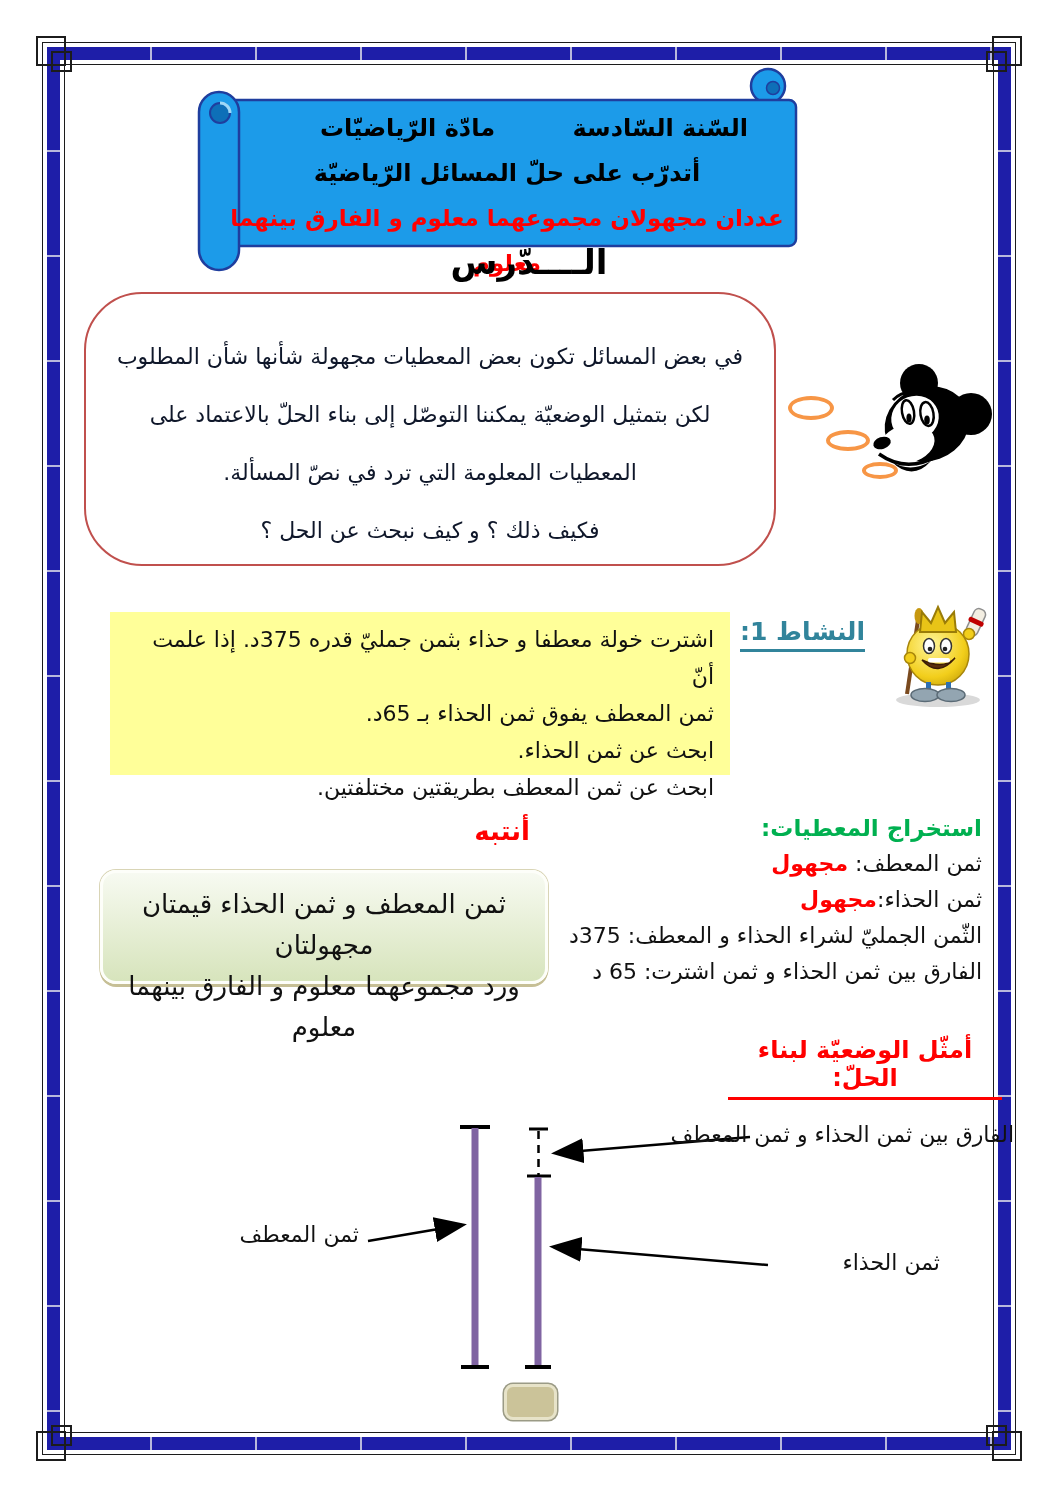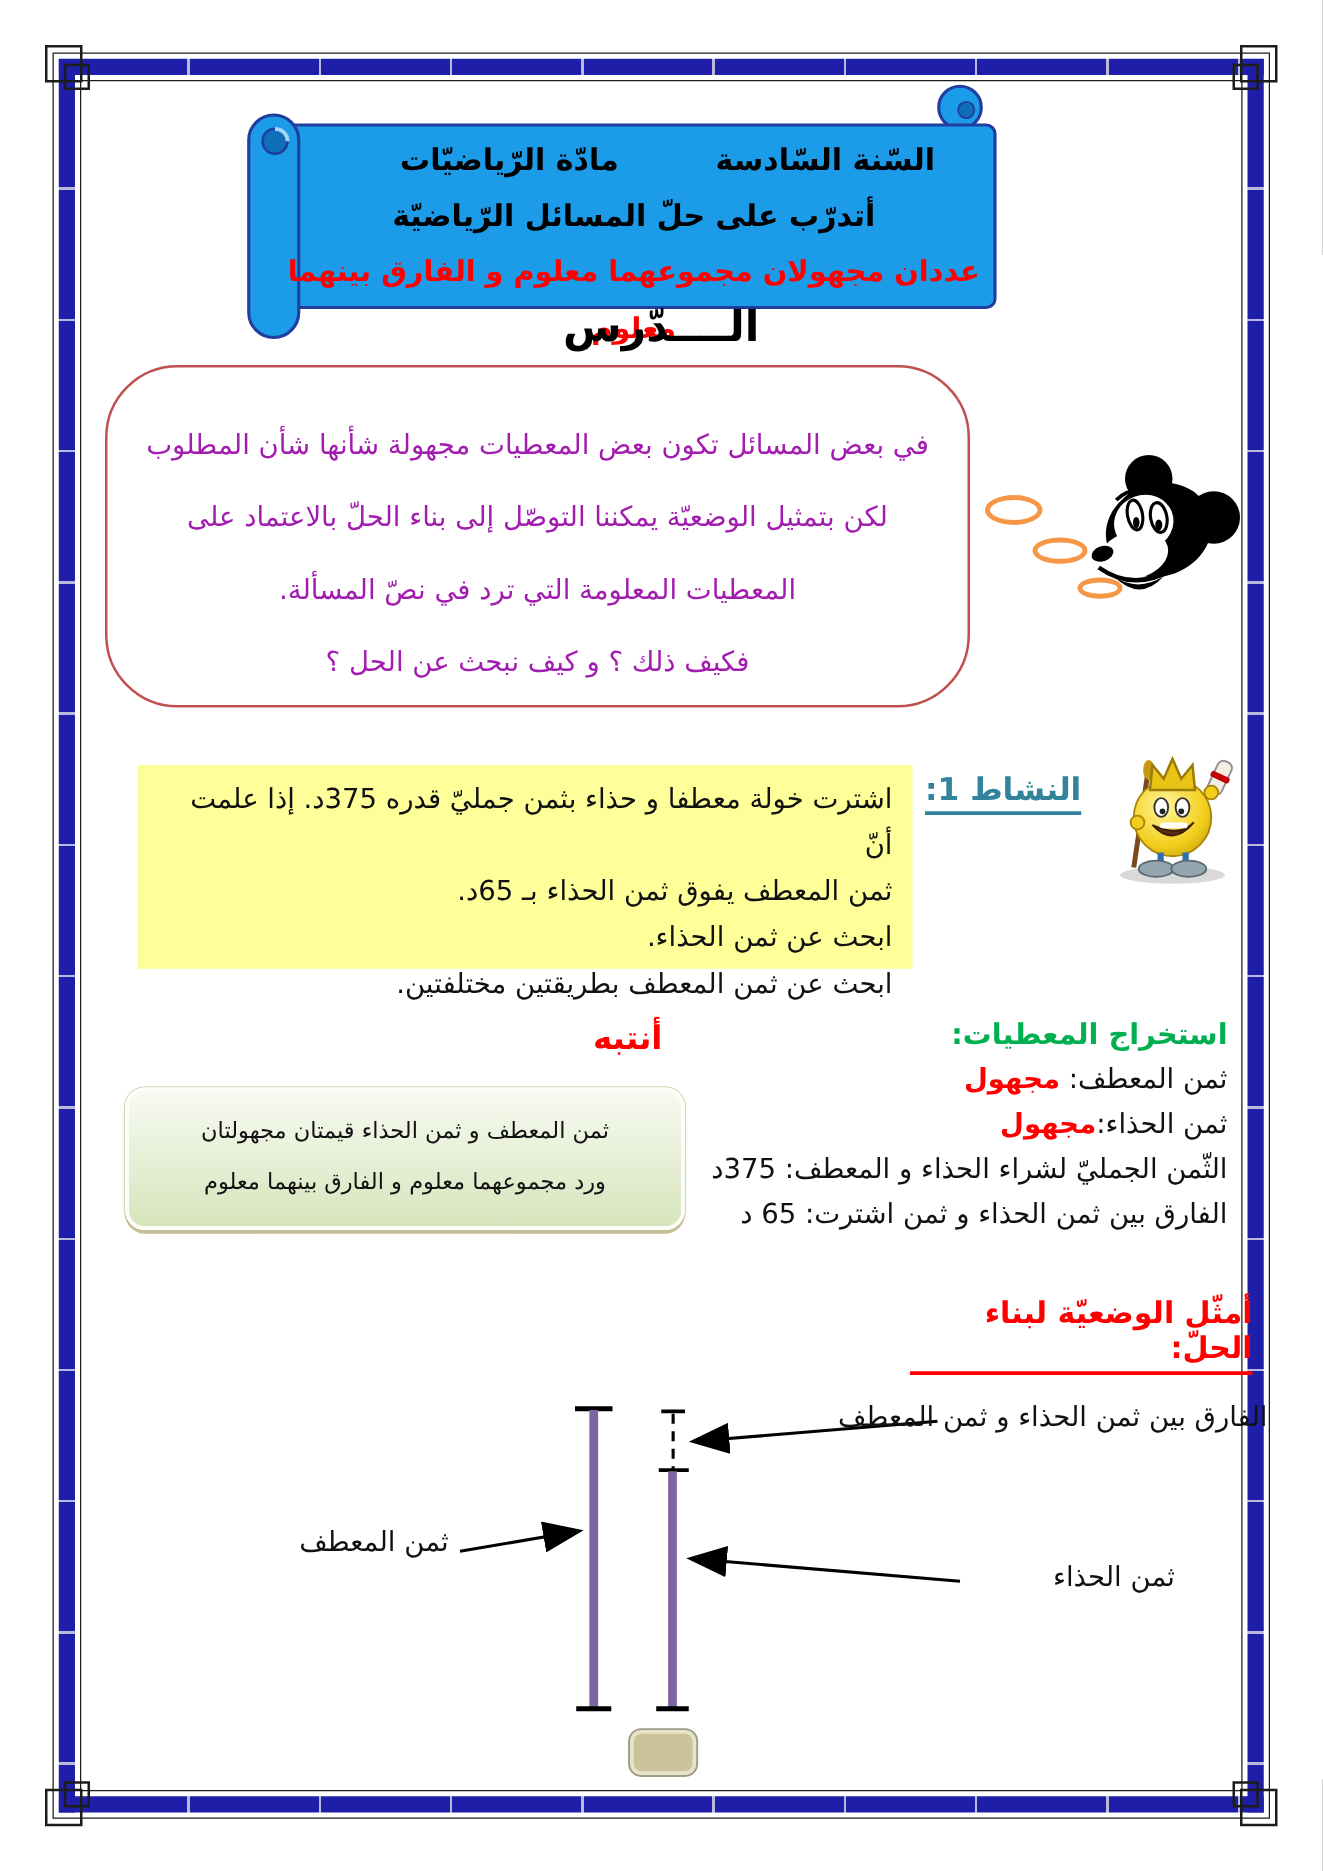--- a/index.html
+++ b/index.html
@@ -37,21 +37,21 @@
   .banner-topic { color:#FF0000; font-size:23px; }
 
   
   .lesson-title { position:absolute; left:0; top:242px; width:1058px; text-align:center;
                   font-size:34px; font-weight:bold; color:#000000; direction:rtl; }
 
   
   .bubble { position:absolute; left:84px; top:292px; width:692px; height:274px;
             border:2px solid #C0504D; border-radius:58px; direction:rtl;
             padding-top:34px; text-align:center; }
-  .bubble-line { font-size:22px; color:#a21caf; line-height:58px; white-space:nowrap; }
+  .bubble-line { font-size:22px; color:#0f172a; line-height:58px; white-space:nowrap; }
 
   
   .mickey { position:absolute; left:855px; top:360px; }
   .thought { position:absolute; border:4px solid #F79646; border-radius:50%; background:transparent; }
   .th1 { left:788px; top:396px; width:46px; height:24px; }
   .th2 { left:826px; top:430px; width:44px; height:21px; }
   .th3 { left:862px; top:462px; width:36px; height:17px; }
 
   
   .activity-label { position:absolute; left:740px; top:617px; width:140px; direction:rtl; text-align:left;
@@ -68,24 +68,24 @@
   .extraction-line { font-size:22px; color:#111; line-height:36px; }
   .unknown { color:#FF0000; font-weight:bold; }
 
   
   .attention-title { position:absolute; left:430px; top:816px; width:100px; text-align:right;
                      font-size:26px; font-weight:bold; color:#FF0000; direction:rtl; }
   .note-box { position:absolute; left:100px; top:870px; width:448px; height:114px;
               border-radius:16px; background:linear-gradient(#F7FAF1, #D7E4BC);
               border:3px solid #FDFEF9; box-shadow:0 3px 0 #C6BF95, 0 0 0 1px #D9D5B6;
               direction:rtl; text-align:center; padding-top:11px; }
-  .note-line { font-size:18px; color:#111; line-height:41px; }
-
-  
-  .modeling-heading { position:absolute; left:728px; top:1036px; width:274px; direction:rtl; text-align:right;
+  .note-line { font-size:26px; color:#111; line-height:41px; }
+
+  
+  .modeling-heading { position:absolute; left:728px; top:1036px; width:274px; direction:rtl; text-align:center;
                       font-size:24px; font-weight:bold; color:#FF0000; }
   .modeling-heading span { border-bottom:3px solid #FF0000; padding-bottom:5px; display:inline-block; }
   .diagram-svg { position:absolute; left:0; top:1095px; }
   .diag-label { position:absolute; direction:rtl; font-size:22px; color:#111; white-space:nowrap; }
   .lbl-diff { left:752px; top:1122px; width:262px; }
   .lbl-coat { left:243px; top:1222px; width:116px; }
   .lbl-shoes{ left:788px; top:1250px; width:104px;margin-left:48px; }
 
   
   .bottom-shape { position:absolute; left:504px; top:1384px; width:53px; height:36px;

